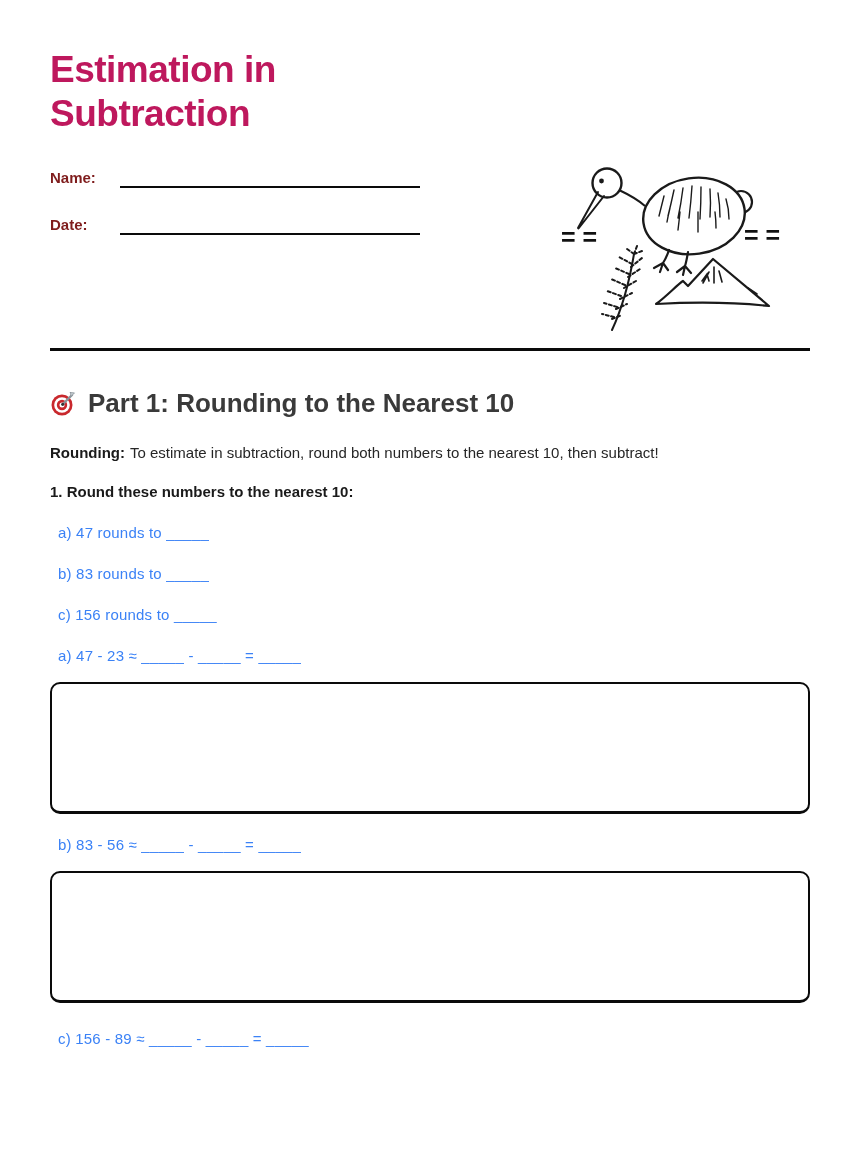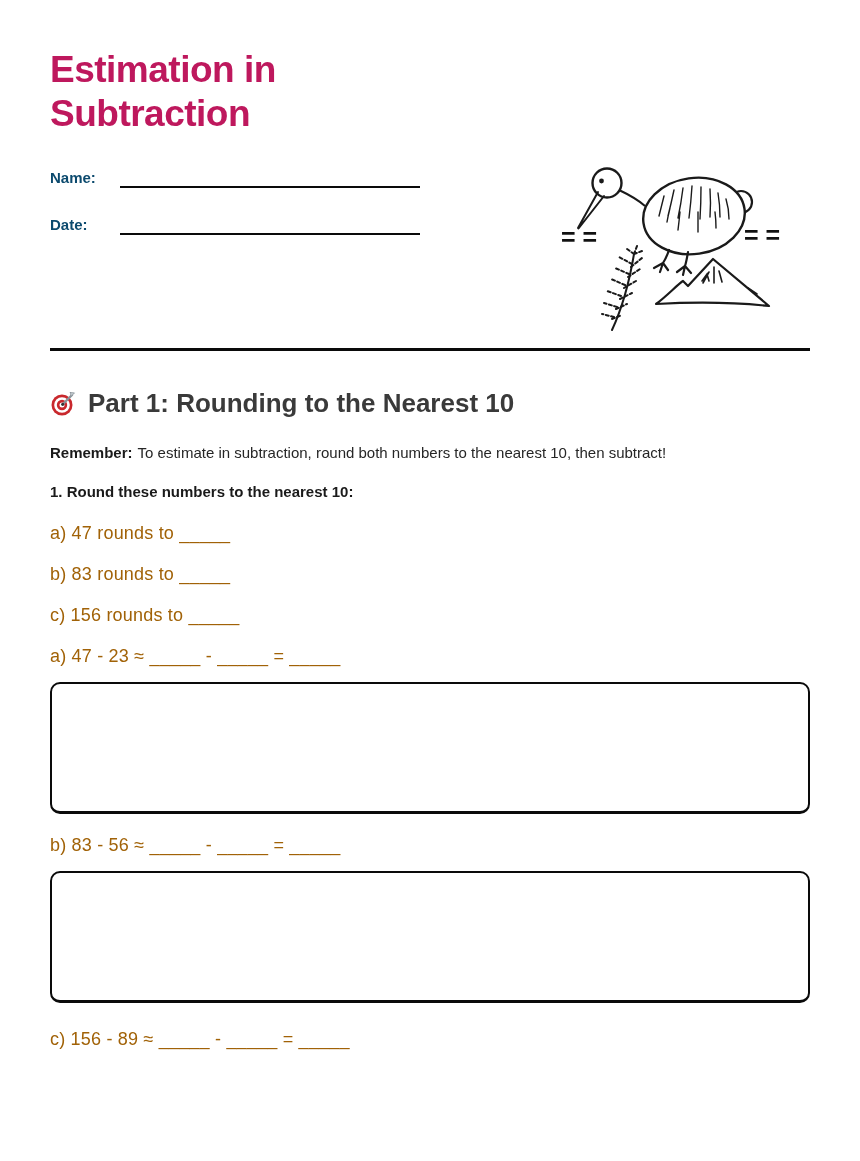--- a/index.html
+++ b/index.html
@@ -14,21 +14,21 @@
     font-size: 37px;
     line-height: 44px;
     font-weight: bold;
     color: #be185d;
     letter-spacing: -0.5px;
   }
 
   .field-row { display: flex; align-items: flex-end; width: 370px; }
   .field-row.name { margin-top: 30px; }
   .field-row.date { margin-top: 25px; }
-  .field-label { font-size: 15px; font-weight: bold; color: #0c4a6e; width: 70px; padding-bottom: 2px; }
+  .field-label { font-size: 15px; font-weight: bold; color: #7f1d1d; width: 70px; padding-bottom: 2px; }
   .write-line { flex: 1; height: 22px; border-bottom: 2px solid #0a0a0a; }
 
   .illustration { position: absolute; left: 552px; top: 112px; width: 260px; height: 175px; }
   .illustration svg { width: 100%; height: 100%; }
 
   .divider { margin-top: 113px; width: 760px; height: 3px; background: #0a0a0a; border: none; }
 
   h2.part-heading {
     margin-top: 36px;
     display: flex; align-items: center; gap: 11px;
@@ -38,21 +38,21 @@
   .target { width: 27px; height: 27px; display: inline-block; }
   .target svg { width: 100%; height: 100%; }
 
   .remember { margin-top: 24px; font-size: 15px; line-height: 20px; color: #262626; }
   .remember strong { color: #1a1a1a; margin-right: 5px; }
 
   .q-prompt { font-size: 15px; line-height: 20px; font-weight: bold; color: #1a1a1a; }
   .q-prompt.q1 { margin-top: 19px; }
   .q-prompt.q2 { margin-top: 28px; }
 
-  .q-item { margin-top: 21px; font-size: 18px; line-height: 20px; color: #a16207; letter-spacing: 0.2px; }
+  .q-item { margin-top: 21px; font-size: 15px; line-height: 20px; color: #3b82f6; letter-spacing: 0.2px; margin-left: 8px; }
   .q-item.last { margin-top: 26px; }
 
   .work-box {
     margin-top: 16px;
     width: 760px; height: 132px;
     border: 2px solid #0a0a0a;
     border-bottom-width: 3px;
     border-radius: 10px;
     background: #fff;
   }
@@ -113,21 +113,21 @@
         <circle cx="12" cy="15" r="5.2" fill="#c9282d"></circle>
         <circle cx="12" cy="15" r="2.5" fill="#ffffff"></circle>
         <line x1="13.5" y1="13.5" x2="22" y2="5" stroke="#8a9399" stroke-width="2.4" stroke-linecap="round"></line>
         <path d="M20 2.5l4.5 0.4-3.6 3.6-0.4-4.5z" fill="#c7cfd4" stroke="#8a9399" stroke-width="0.8"></path>
         <circle cx="12.7" cy="14.3" r="1.6" fill="#333"></circle>
       </svg>
     </span>
     <span>Part 1: Rounding to the Nearest 10</span>
   </h2>
 
-  <p class="remember"><strong>Remember:</strong><span>To estimate in subtraction, round both numbers to the nearest 10, then subtract!</span></p>
+  <p class="remember"><strong>Rounding:</strong><span>To estimate in subtraction, round both numbers to the nearest 10, then subtract!</span></p>
 
   <p class="q-prompt q1">1. Round these numbers to the nearest 10:</p>
   <p class="q-item">a) 47 rounds to _____</p>
   <p class="q-item">b) 83 rounds to _____</p>
   <p class="q-item">c) 156 rounds to _____</p>
 
   <p class="q-item">a) 47 - 23 ≈ _____ - _____ = _____</p>
   <div class="work-box"></div>
   <p class="q-item">b) 83 - 56 ≈ _____ - _____ = _____</p>
   <div class="work-box"></div>

